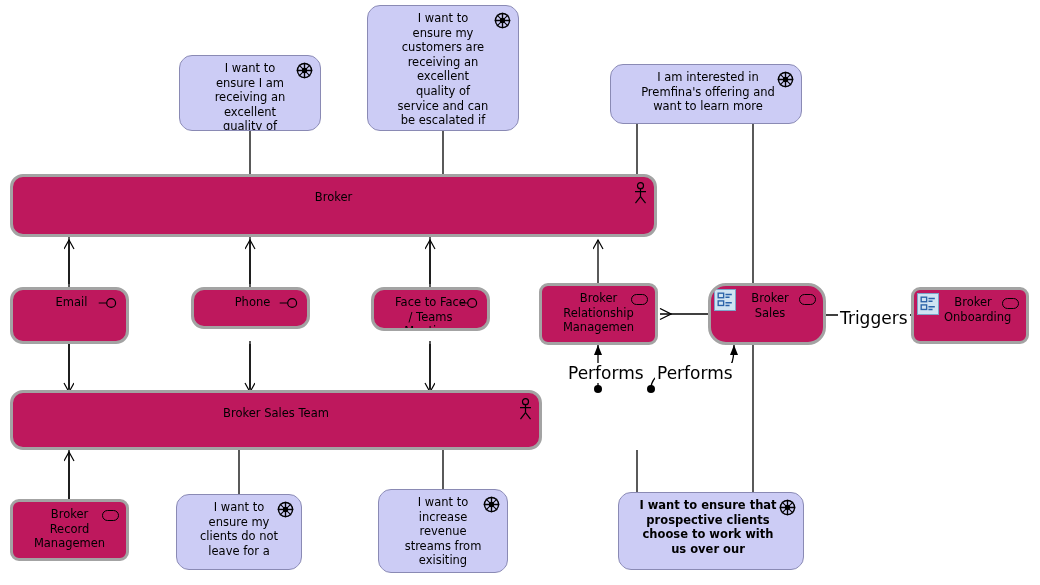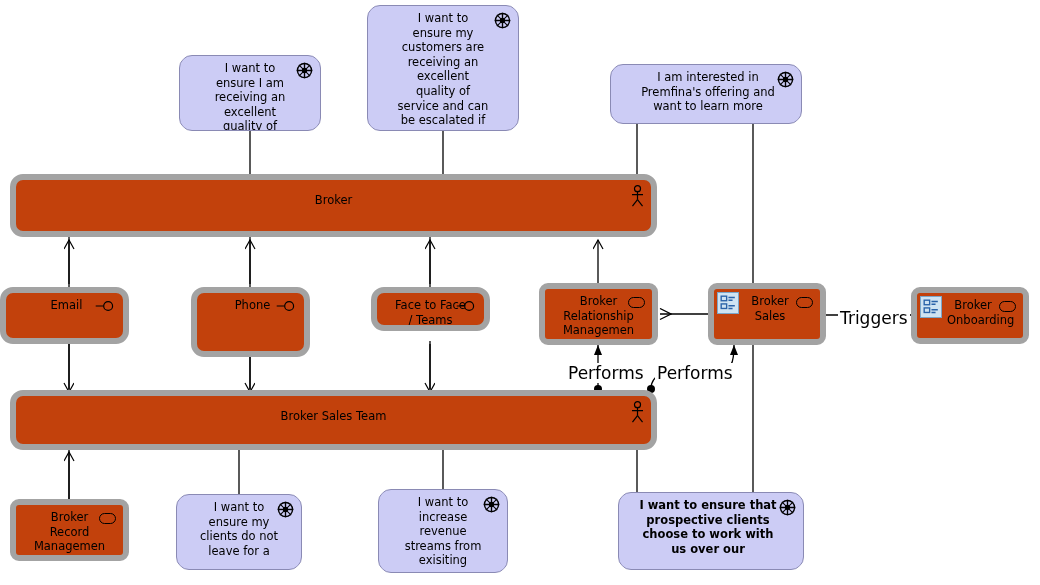--- a/index.html
+++ b/index.html
@@ -8,21 +8,21 @@
 
   #canvas{position:absolute;left:0;top:0;width:1040px;height:585px;}
 
   
   #wires{position:absolute;left:0;top:0;width:1040px;height:585px;
          pointer-events:none;z-index:1;}
 
   
   .node{position:absolute;box-sizing:border-box;z-index:2;overflow:hidden;border-radius:13px;}
 
-  .yellow{background:#c2410c;border:6px solid #a3a3a3;}
+  .yellow{background:#be185d;border:3px solid #a3a3a3;}
   .moti{background:#ccccf5;border:1px solid #8a8ab4;
         clip-path:polygon(8px 0,calc(100% - 8px) 0,100% 8px,100% calc(100% - 8px),
                           calc(100% - 8px) 100%,8px 100%,0 calc(100% - 8px),0 8px);}
   .rounded{border-radius:9px;}
 
   .label{position:absolute;left:0;right:0;top:5px;text-align:center;
          font-size:11.5px;line-height:14.6px;color:#000;
          padding:0 1px;box-sizing:border-box;white-space:pre-line;}
   .label.wide{padding:0 22px;}
   .label.badge-pad{padding-left:30px;padding-right:26px;}
@@ -166,29 +166,29 @@
     <div class="barlabel">Broker</div>
     <svg class="ic ic-actor" viewBox="0 0 14 24">
       <circle cx="7" cy="4" r="3.3" fill="none" stroke="#000" stroke-width="1.3"></circle>
       <line x1="7" y1="7.5" x2="7" y2="16" stroke="#000" stroke-width="1.3"></line>
       <line x1="1" y1="10.5" x2="13" y2="10.5" stroke="#000" stroke-width="1.3"></line>
       <line x1="7" y1="16" x2="1.5" y2="23" stroke="#000" stroke-width="1.3"></line>
       <line x1="7" y1="16" x2="12.5" y2="23" stroke="#000" stroke-width="1.3"></line>
     </svg>
   </div>
 
-  <div class="node yellow" style="left:0;top:287px;width:129px;height:57px;">
+  <div class="node yellow" style="left:10px;top:287px;width:119px;height:57px;">
     <div class="label badge-pad">Email</div>
     <svg class="ic ic-iface" viewBox="0 0 24 14">
       <line x1="0" y1="7" x2="9" y2="7" stroke="#000" stroke-width="1.4"></line>
       <circle cx="14.5" cy="7" r="5.2" fill="none" stroke="#000" stroke-width="1.4"></circle>
     </svg>
   </div>
 
-  <div class="node yellow" style="left:191px;top:287px;width:119px;height:70px;">
+  <div class="node yellow" style="left:191px;top:287px;width:119px;height:42px;">
     <div class="label badge-pad">Phone</div>
     <svg class="ic ic-iface" viewBox="0 0 24 14">
       <line x1="0" y1="7" x2="9" y2="7" stroke="#000" stroke-width="1.4"></line>
       <circle cx="14.5" cy="7" r="5.2" fill="none" stroke="#000" stroke-width="1.4"></circle>
     </svg>
   </div>
 
   <div class="node yellow" style="left:371px;top:287px;width:119px;height:44px;">
     <div class="label">Face to Face
 / Teams
@@ -199,21 +199,21 @@
     </svg>
   </div>
 
   <div class="node yellow rounded" style="left:539px;top:283px;width:119px;height:62px;">
     <div class="label">Broker
 Relationship
 Managemen</div>
     <div class="ic ic-service"></div>
   </div>
 
-  <div class="node yellow rounded" style="left:708px;top:283px;width:118px;height:62px;">
+  <div class="node yellow rounded" style="left:708px;top:283px;width:118px;height:62px;border-radius:18px;">
     <div class="label badge-pad" style="padding-left:26px;padding-right:20px;">Broker Sales</div>
     <svg class="ic ic-view" viewBox="0 0 22 22">
       <rect x="3.5" y="3.5" width="6" height="5" fill="none" stroke="#2a62a8" stroke-width="1.5"></rect>
       <rect x="3.5" y="12" width="6" height="5" fill="none" stroke="#2a62a8" stroke-width="1.5"></rect>
       <line x1="11.5" y1="5" x2="18.5" y2="5" stroke="#2a62a8" stroke-width="1.5"></line>
       <line x1="11.5" y1="8" x2="16" y2="8" stroke="#2a62a8" stroke-width="1.5"></line>
       <line x1="11.5" y1="14" x2="18.5" y2="14" stroke="#2a62a8" stroke-width="1.5"></line>
       <line x1="11.5" y1="17" x2="16" y2="17" stroke="#2a62a8" stroke-width="1.5"></line>
     </svg>
     <div class="ic ic-service"></div>
@@ -230,21 +230,21 @@
       <line x1="11.5" y1="14" x2="18.5" y2="14" stroke="#2a62a8" stroke-width="1.5"></line>
       <line x1="11.5" y1="17" x2="16" y2="17" stroke="#2a62a8" stroke-width="1.5"></line>
     </svg>
     <div class="ic ic-service"></div>
   </div>
 
   <div class="rel" style="left:838px;top:308px;">Triggers</div>
   <div class="rel" style="left:566px;top:363px;">Performs</div>
   <div class="rel" style="left:655px;top:363px;">Performs</div>
 
-  <div class="node yellow" style="left:10px;top:390px;width:647px;height:60px;">
+  <div class="node yellow" style="left:10px;top:390px;width:532px;height:60px;">
     <div class="barlabel">Broker Sales Team</div>
     <svg class="ic ic-actor" viewBox="0 0 14 24">
       <circle cx="7" cy="4" r="3.3" fill="none" stroke="#000" stroke-width="1.3"></circle>
       <line x1="7" y1="7.5" x2="7" y2="16" stroke="#000" stroke-width="1.3"></line>
       <line x1="1" y1="10.5" x2="13" y2="10.5" stroke="#000" stroke-width="1.3"></line>
       <line x1="7" y1="16" x2="1.5" y2="23" stroke="#000" stroke-width="1.3"></line>
       <line x1="7" y1="16" x2="12.5" y2="23" stroke="#000" stroke-width="1.3"></line>
     </svg>
   </div>
 

